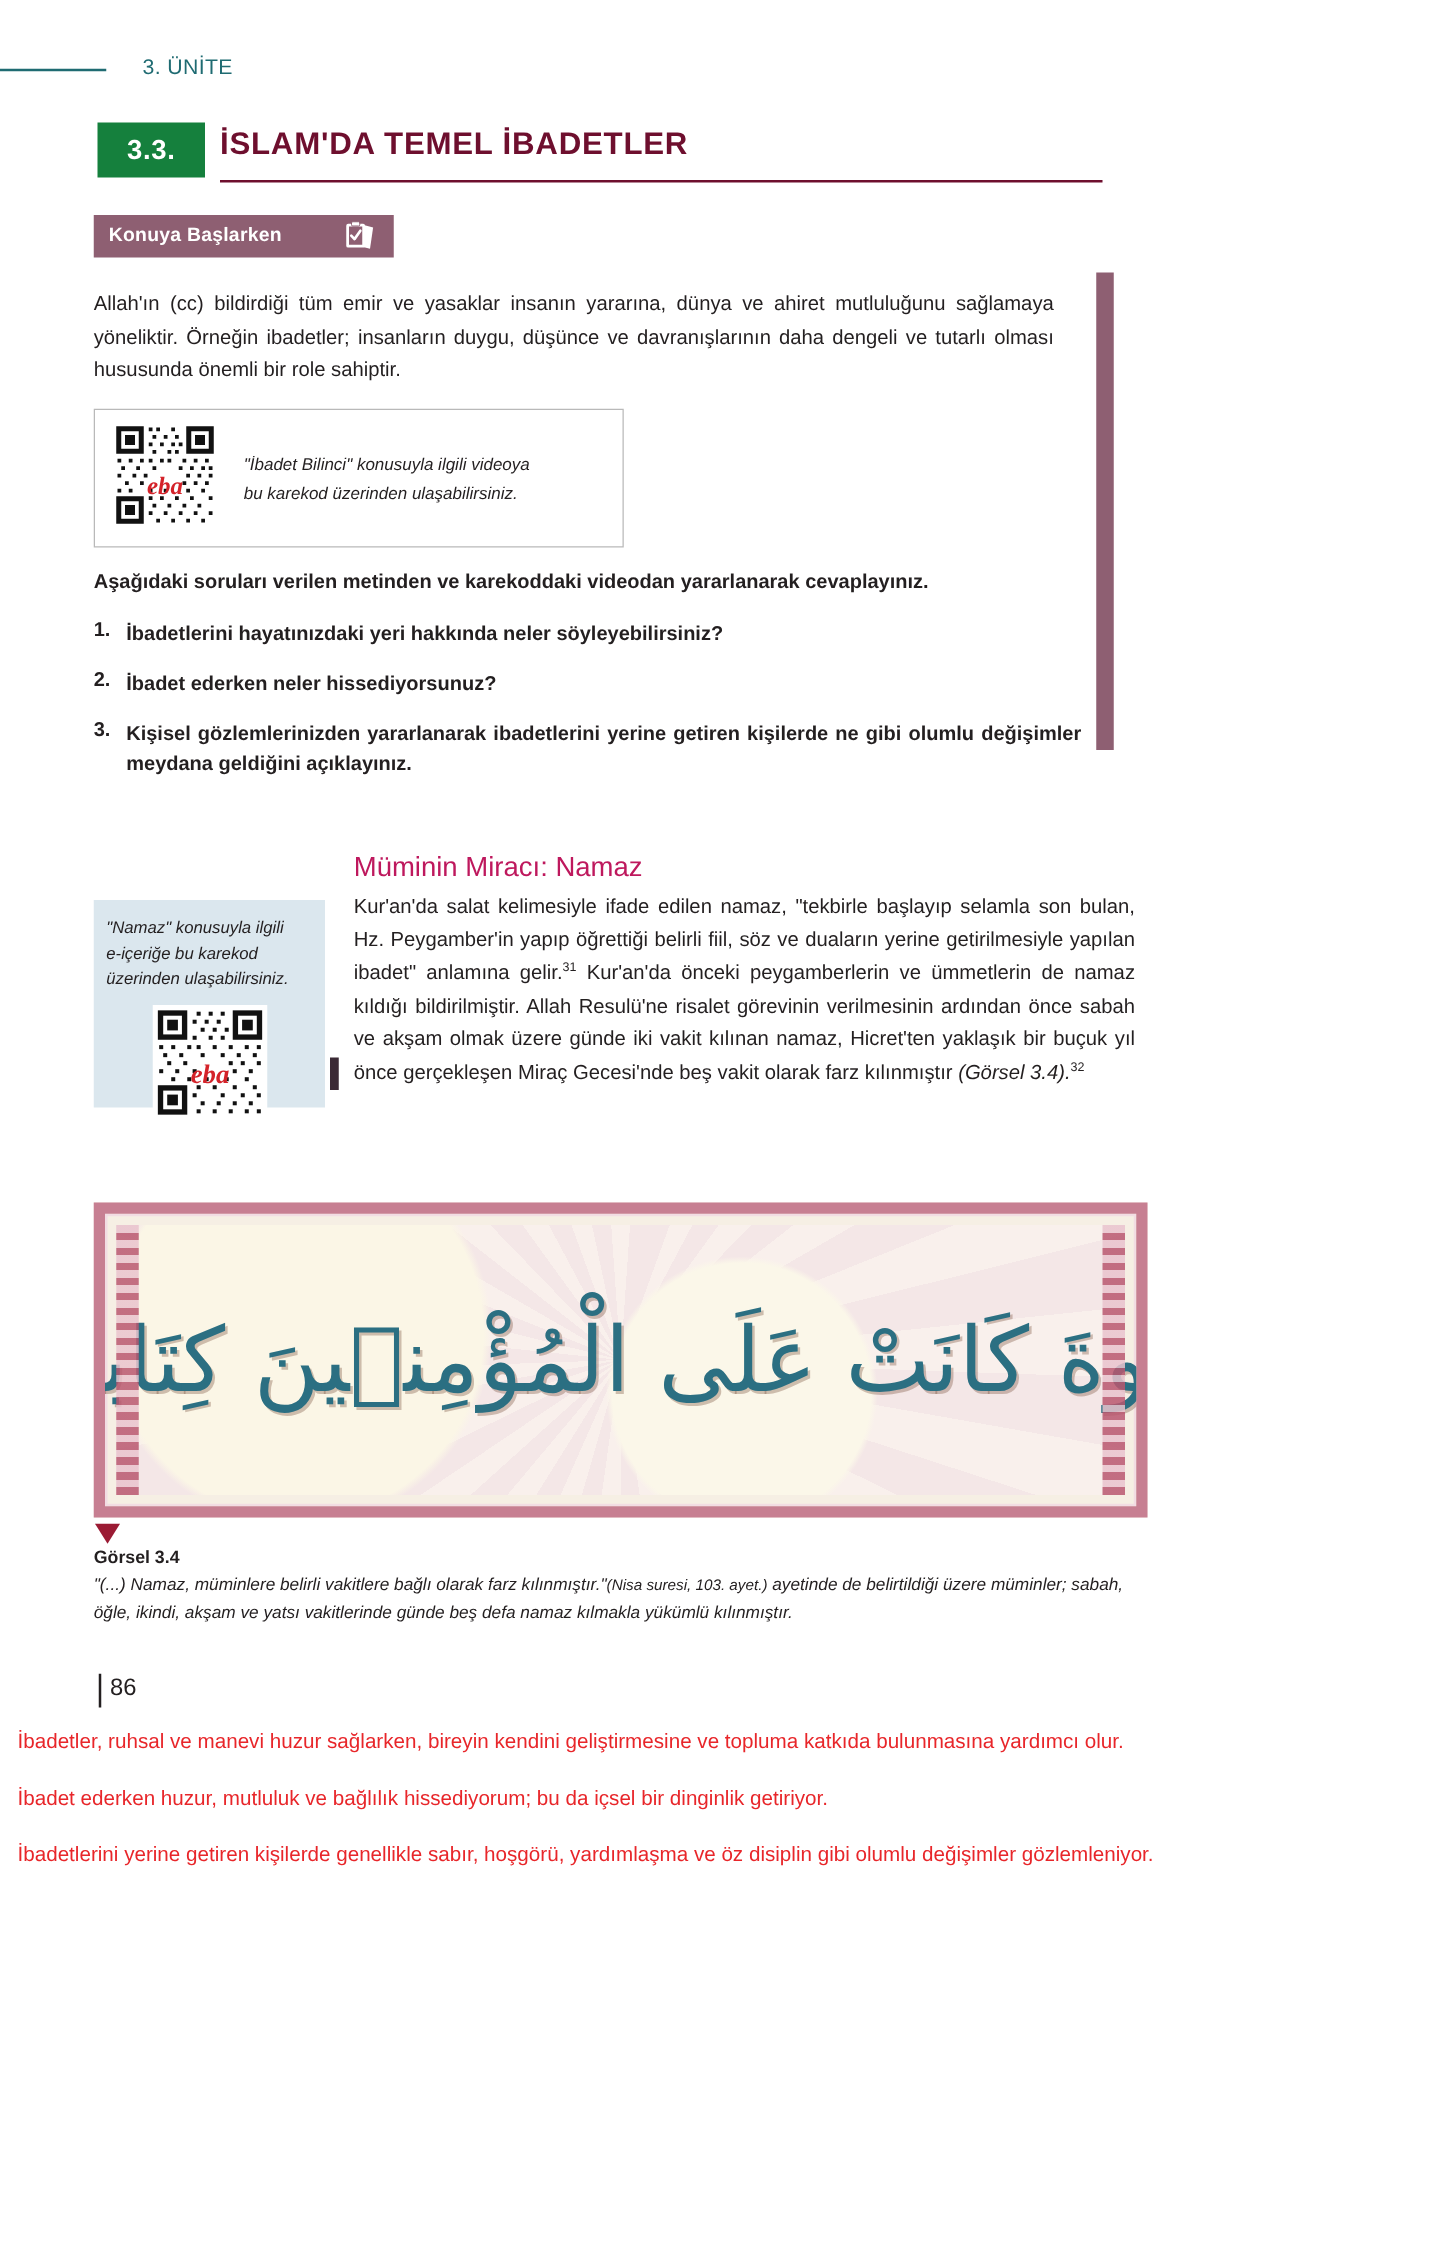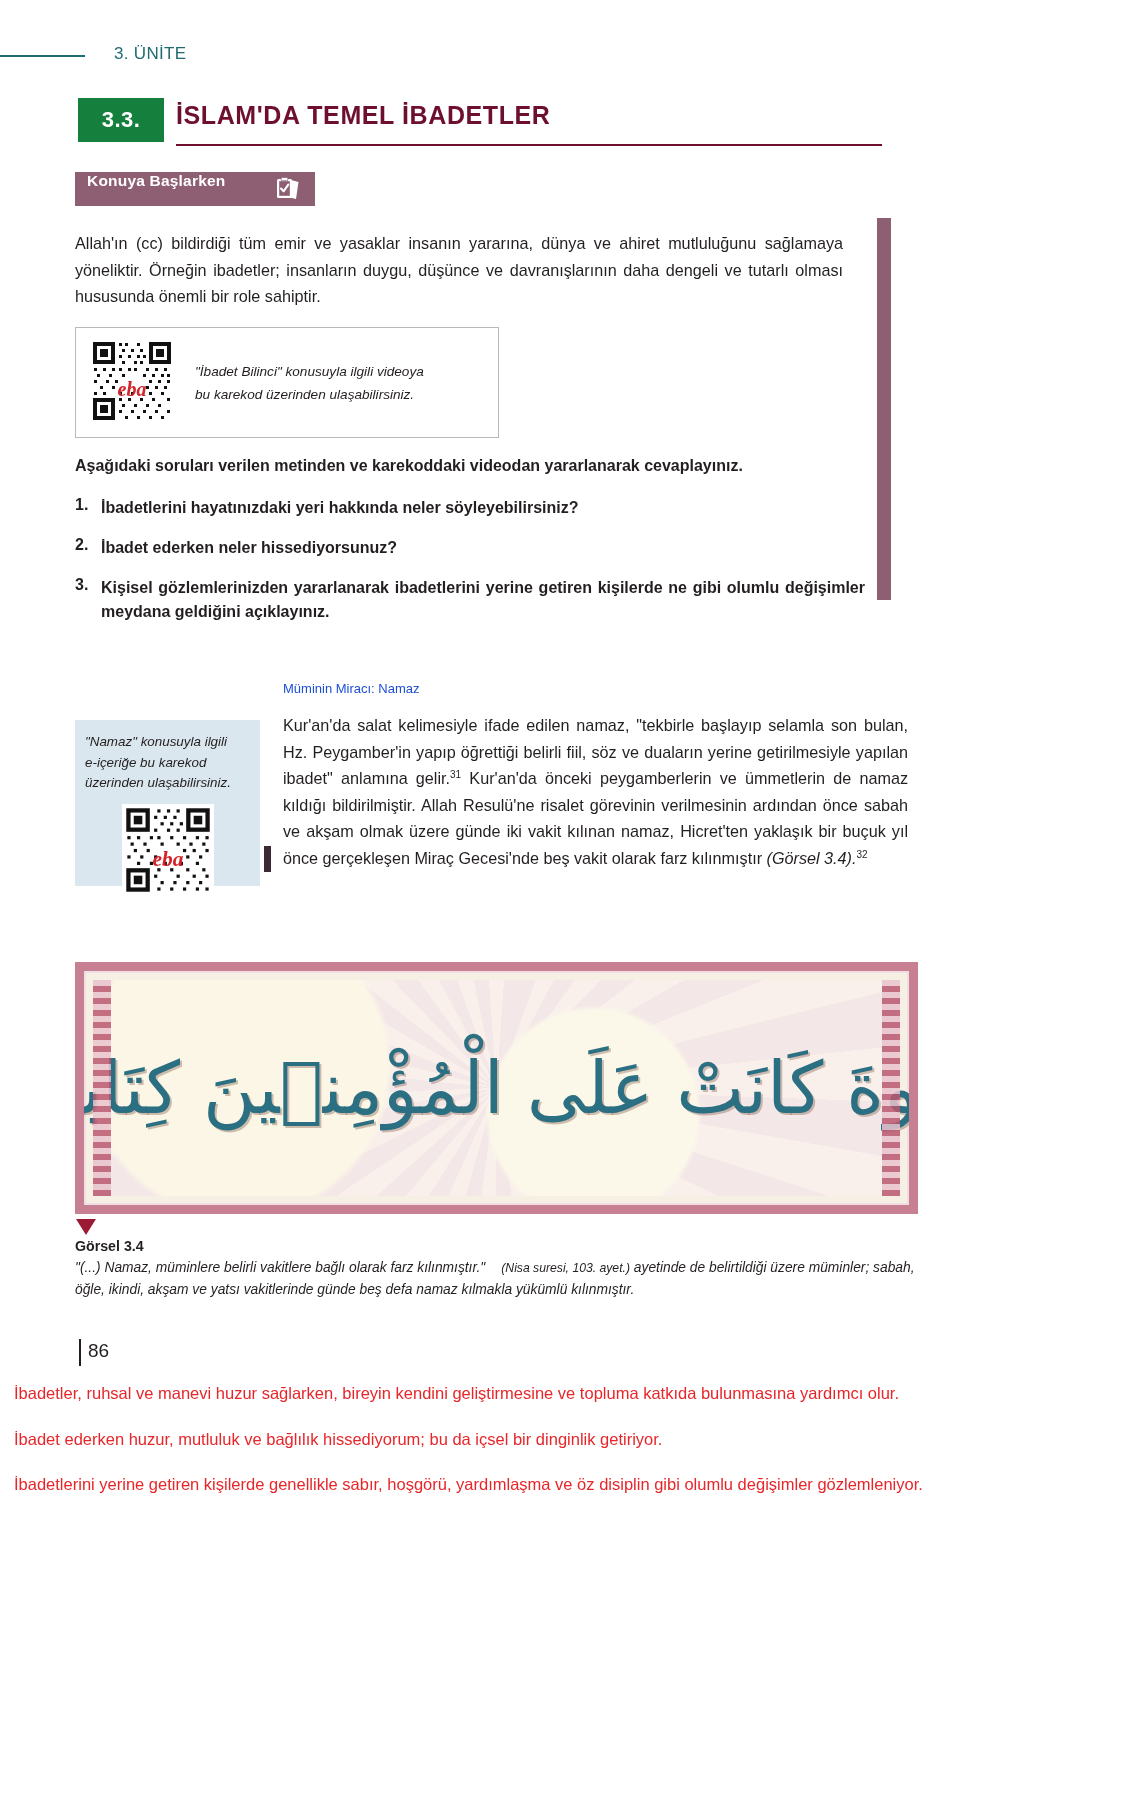--- a/index.html
+++ b/index.html
@@ -32,21 +32,21 @@
     color:#6e0f2e; letter-spacing:.6px; white-space:nowrap;
   }
   .sec-rule {
     position:absolute; left:176px; top:144px; width:706px; height:2px;
     background:#6e0f2e;
   }
 
   
   .kb-bar {
     position:absolute; left:75px; top:172px; width:240px; height:34px;
-    background:#8e5f72; display:flex; 
+    background:#8e5f72; display:flex; align-items:center;
   }
   .kb-label {
     color:#fff; font-size:15.5px; font-weight:bold; margin-left:12px;
     letter-spacing:.2px; white-space:nowrap;
   }
   .kb-icon { position:absolute; right:14px; top:5px; width:26px; height:24px; }
 
   
   .right-bar {
     position:absolute; left:877px; top:218px; width:14px; height:382px;
@@ -75,22 +75,22 @@
     position:absolute; left:75px; top:454px; width:790px;
     font-size:16px; font-weight:bold; line-height:24px;
   }
   .qlist { position:absolute; left:75px; top:496px; width:790px; }
   .qrow { display:flex; margin-bottom:16px; }
   .qnum { width:26px; flex:0 0 26px; font-size:16px; font-weight:bold; }
   .qtext { font-size:16px; font-weight:bold; line-height:24px; text-align:justify; }
 
   
   .namaz-head {
-    position:absolute; left:283px; top:681px; font-size:13px;
-    color:#1d4ed8; white-space:nowrap;
+    position:absolute; left:283px; top:681px; font-size:22px;
+    color:#be185d; white-space:nowrap;
   }
   .namaz-body {
     position:absolute; left:283px; top:712px; width:625px;
     font-size:16.2px; line-height:26.6px; text-align:justify;
   }
   sup { font-size:10px; vertical-align:super; line-height:0; }
 
   .blue-box {
     position:absolute; left:75px; top:720px; width:185px; height:166px;
     background:#dbe7ee; padding:12px 10px 0 10px;
@@ -141,21 +141,21 @@
     border-top:16px solid #9b1b34;
   }
   .gorsel-no {
     position:absolute; left:75px; top:1238px; font-size:14.2px; font-weight:bold;
     color:#231f20;
   }
   .gorsel-cap {
     position:absolute; left:75px; top:1257px; width:845px;
     font-size:13.8px; line-height:21px; font-style:italic; color:#231f20;
   }
-  .gorsel-cap .small { font-size:12.2px;margin-left:16px; }
+  .gorsel-cap .small { font-size:12.2px; }
 
   
   .pagenum-rule {
     position:absolute; left:79px; top:1339px; width:2px; height:27px; background:#231f20;
   }
   .pagenum {
     position:absolute; left:88px; top:1340px; font-size:19px; color:#231f20;text-align:right;
   }
 
   

